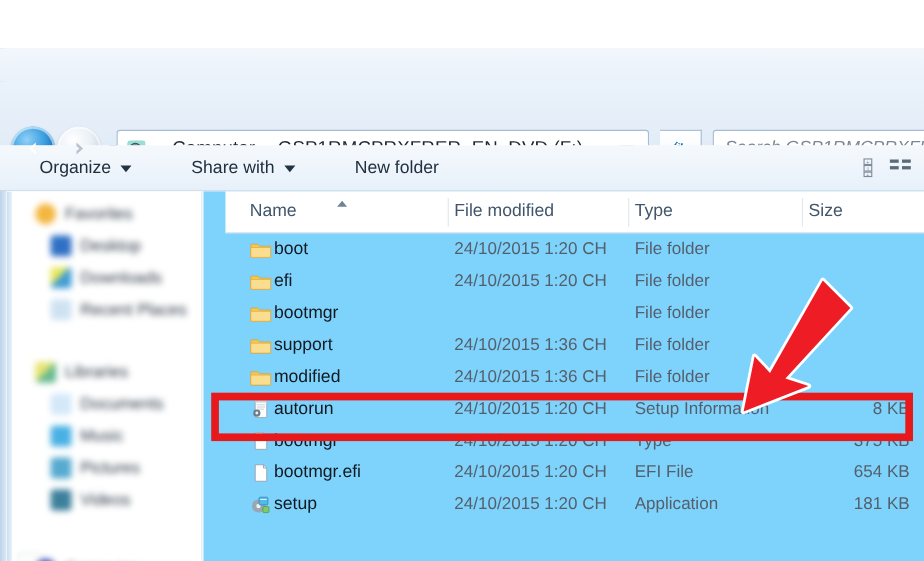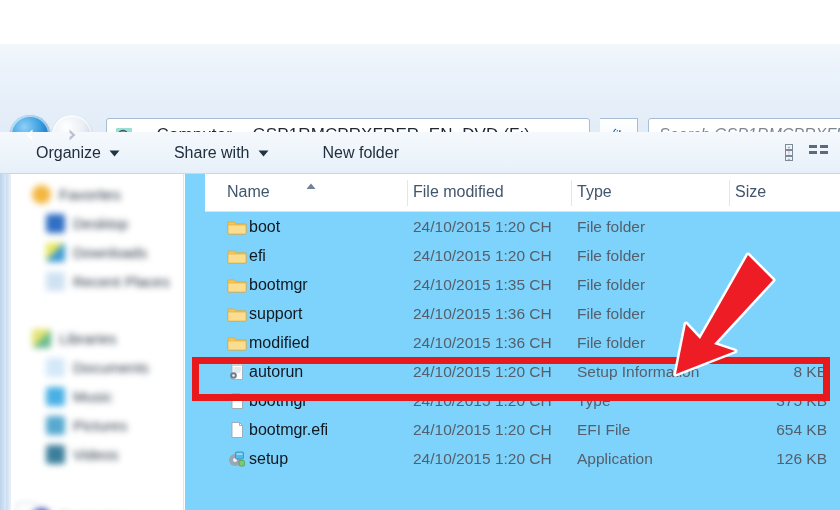--- a/index.html
+++ b/index.html
@@ -415,21 +415,20 @@
         </div>
 
         <div class="row">
           <span class="cell-name">
             <svg class="ico" viewBox="0 0 20 18">
               <path d="M1 4 L7.5 4 L9 5.8 L19 5.8 L19 16 L1 16 Z" fill="#f5c75b" stroke="#d9a93c" stroke-width=".8"></path>
               <path d="M1 7 L19 7 L19 16 L1 16 Z" fill="#fbdd90" stroke="#d9a93c" stroke-width=".6"></path>
             </svg>
             <span>bootmgr</span>
           </span>
-          <span class="cell-date">24/10/2015 1:35 CH</span>
           <span class="cell-type">File folder</span>
           <span class="cell-size"></span>
         </div>
 
         <div class="row">
           <span class="cell-name">
             <svg class="ico" viewBox="0 0 20 18">
               <path d="M1 4 L7.5 4 L9 5.8 L19 5.8 L19 16 L1 16 Z" fill="#f5c75b" stroke="#d9a93c" stroke-width=".8"></path>
               <path d="M1 7 L19 7 L19 16 L1 16 Z" fill="#fbdd90" stroke="#d9a93c" stroke-width=".6"></path>
             </svg>
@@ -501,21 +500,21 @@
               <circle cx="8" cy="10" r="6" fill="#9aa7b3"></circle>
               <circle cx="8" cy="10" r="2" fill="#eef2f5"></circle>
               <rect x="8.5" y="2" width="8" height="7" rx="1" fill="#52b9e8" stroke="#2b86bb" stroke-width=".7"></rect>
               <path d="M9.5 4 L15.5 4" stroke="#ffffff" stroke-width=".8"></path>
               <rect x="12" y="10.5" width="5.5" height="5.5" rx="1" fill="#7ec96a" stroke="#4f9b3e" stroke-width=".7"></rect>
             </svg>
             <span>setup</span>
           </span>
           <span class="cell-date">24/10/2015 1:20 CH</span>
           <span class="cell-type">Application</span>
-          <span class="cell-size">126 KB</span>
+          <span class="cell-size">181 KB</span>
         </div>
 
       </div>
     </div>
   </div>
 
   <div class="hl-rect"></div>
 
   <svg class="arrow-layer" viewBox="0 0 840 510">
     <g>

